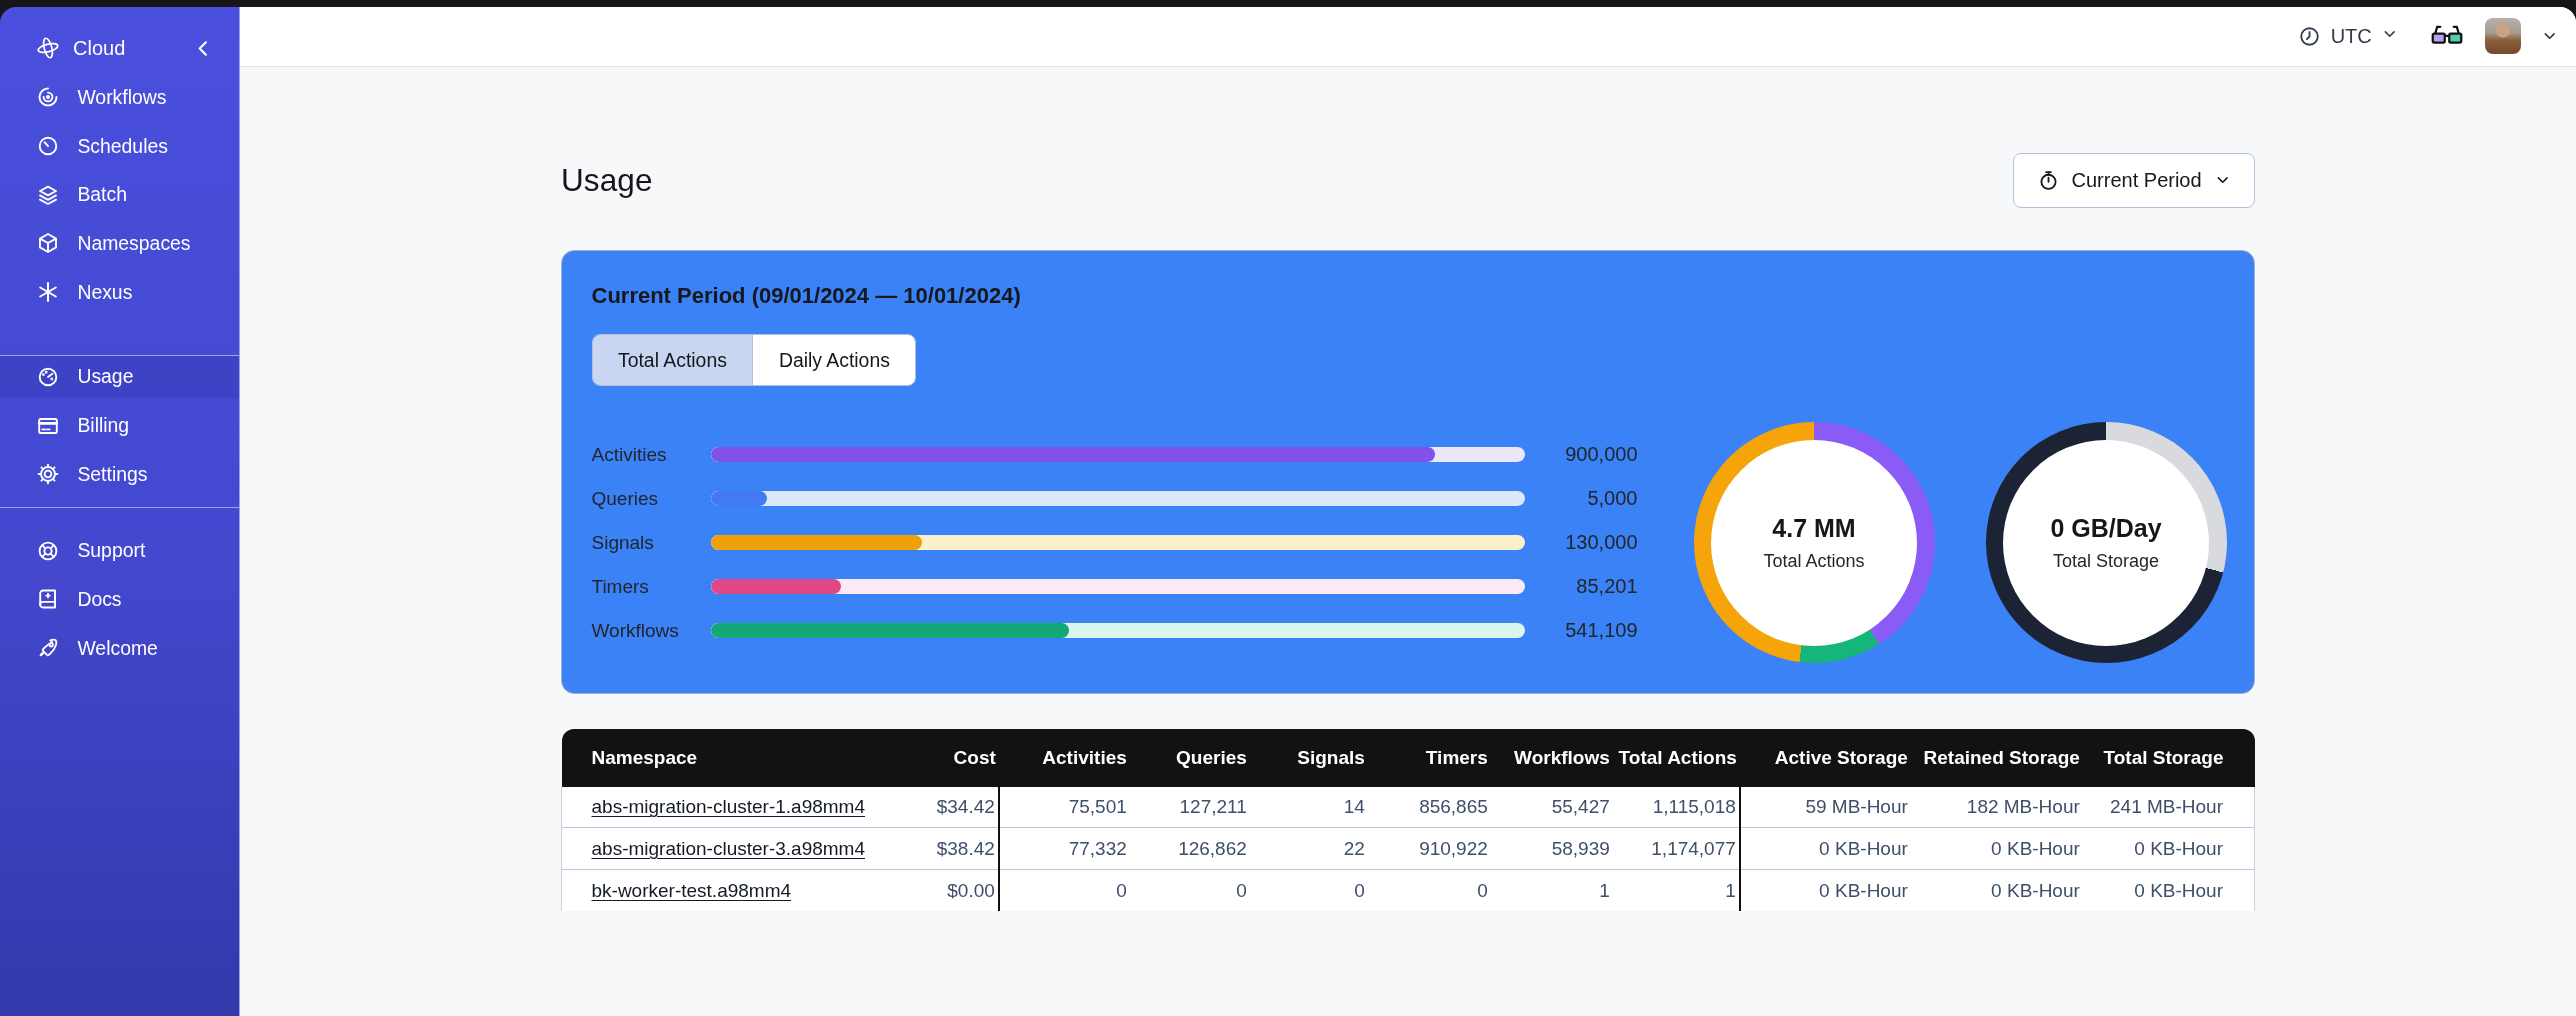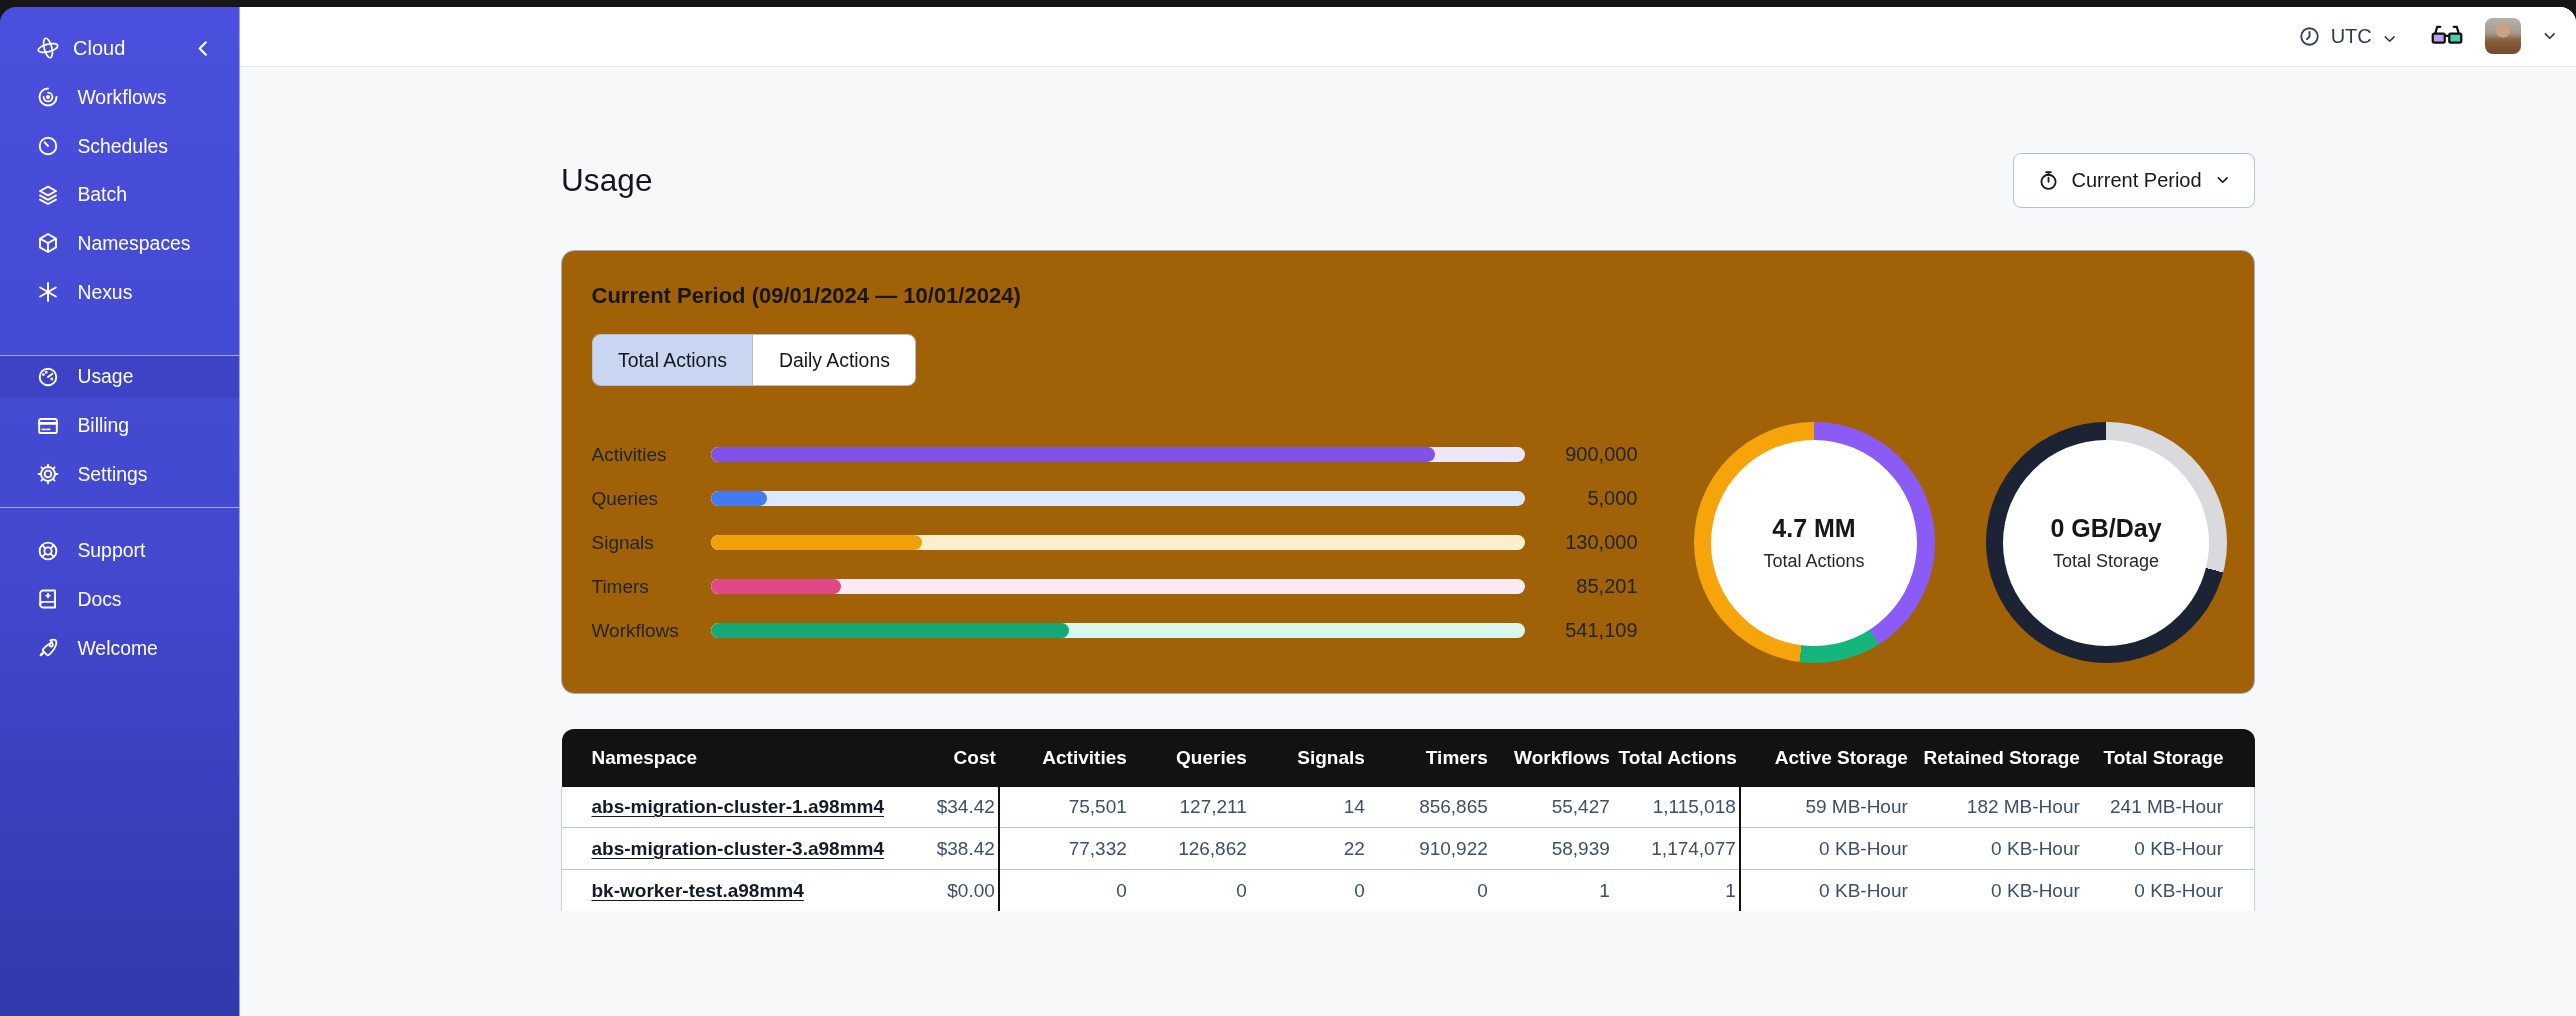--- a/index.html
+++ b/index.html
@@ -43,21 +43,21 @@
   #nav-account .nav-item.active { margin-top:0; }
   #nav-footer { border-top:0.7px solid rgba(235,238,250,.55); margin-top:5.4px; padding-top:21.5px; }
   
   .main { flex:1; display:flex; flex-direction:column; background:#f7f8fa; min-width:0; }
   .topbar {
     height:60px; flex:0 0 60px; background:#fff;
     border-bottom:1.3px solid #e2e5ea;
     display:flex; align-items:center; justify-content:flex-end;
     padding-right:17.4px; gap:20px;
   }
-  .tz { display:flex; align-items:flex-end; gap:9.4px; background:none; border:none;
+  .tz { display:flex; align-items:flex-start; gap:9.4px; background:none; border:none;
         font-family:inherit; font-size:20px; color:#333c4e; cursor:pointer; }
   .icon { display:inline-flex; }
   .icon svg { width:23px; height:23px; }
   .icon.sm svg { width:17.4px; height:17.4px; }
   .glasses-btn { background:none; border:none; cursor:pointer; display:flex; margin-left:10.7px; }
   .glasses-btn svg { width:36px; height:24px; }
   .avatar {
     width:36px; height:36px; border:none; border-radius:8px; cursor:pointer;
     background:
       radial-gradient(circle at 50% 34%, #c9a183 0 24%, rgba(0,0,0,0) 25%),
@@ -69,21 +69,21 @@
   .page-head { margin-top:86px; display:flex; align-items:center; justify-content:space-between; }
   .page-title { font-size:31.5px; font-weight:500; color:#14161a; letter-spacing:0.1px; }
   .period-btn {
     display:flex; align-items:center; gap:12px;
     height:55px; padding:0 23px;
     background:#fff; border:1.3px solid #b3c0d8; border-radius:8px;
     font-family:inherit; font-size:20px; color:#16181d; cursor:pointer;
   }
   
   .usage-card {
-    margin-top:42px; background:#a16207;
+    margin-top:42px; background:#3b82f6;
     border:1.3px solid #9fb0cf; border-radius:13.4px;
     padding:32px 32px 29.5px 29.5px;
   }
   .card-title { font-size:22px; font-weight:600; color:#16181d; }
   .tab-group {
     display:inline-flex; margin-top:25.5px;
     border:1.3px solid #b3c0d8; border-radius:8px; overflow:hidden;
   }
   .tab {
     height:50px; padding:0 25.5px; border:none; background:#fff; cursor:pointer;
@@ -118,21 +118,21 @@
   tbody td {
     background:#fff; font-size:19px; padding:9.4px 2.7px 9.4px 0;
     text-align:right; white-space:nowrap;
   }
   tbody tr + tr td { border-top:1.3px solid #b7c5de; }
   tbody td.first { text-align:left; padding-left:29.5px; border-left:0.7px solid #c5d0e2; }
   tbody td.last { padding-right:31px; border-right:0.7px solid #c5d0e2; }
   .mono { font-family:Liberation Sans, sans-serif; color:#3e4f69; }
   .col-div { border-left:2.7px solid #101010; }
   .ns-link {
-    color:#141b26; font-weight:700; cursor:pointer;
+    color:#141b26; font-weight:400; cursor:pointer;
     text-decoration:underline; text-underline-offset:3.4px; text-decoration-thickness:1.3px;
   }
 </style>
 </head>
 <body>
 
 <div class="window">
 
   <aside class="sidebar">
     <div class="brand-row">

